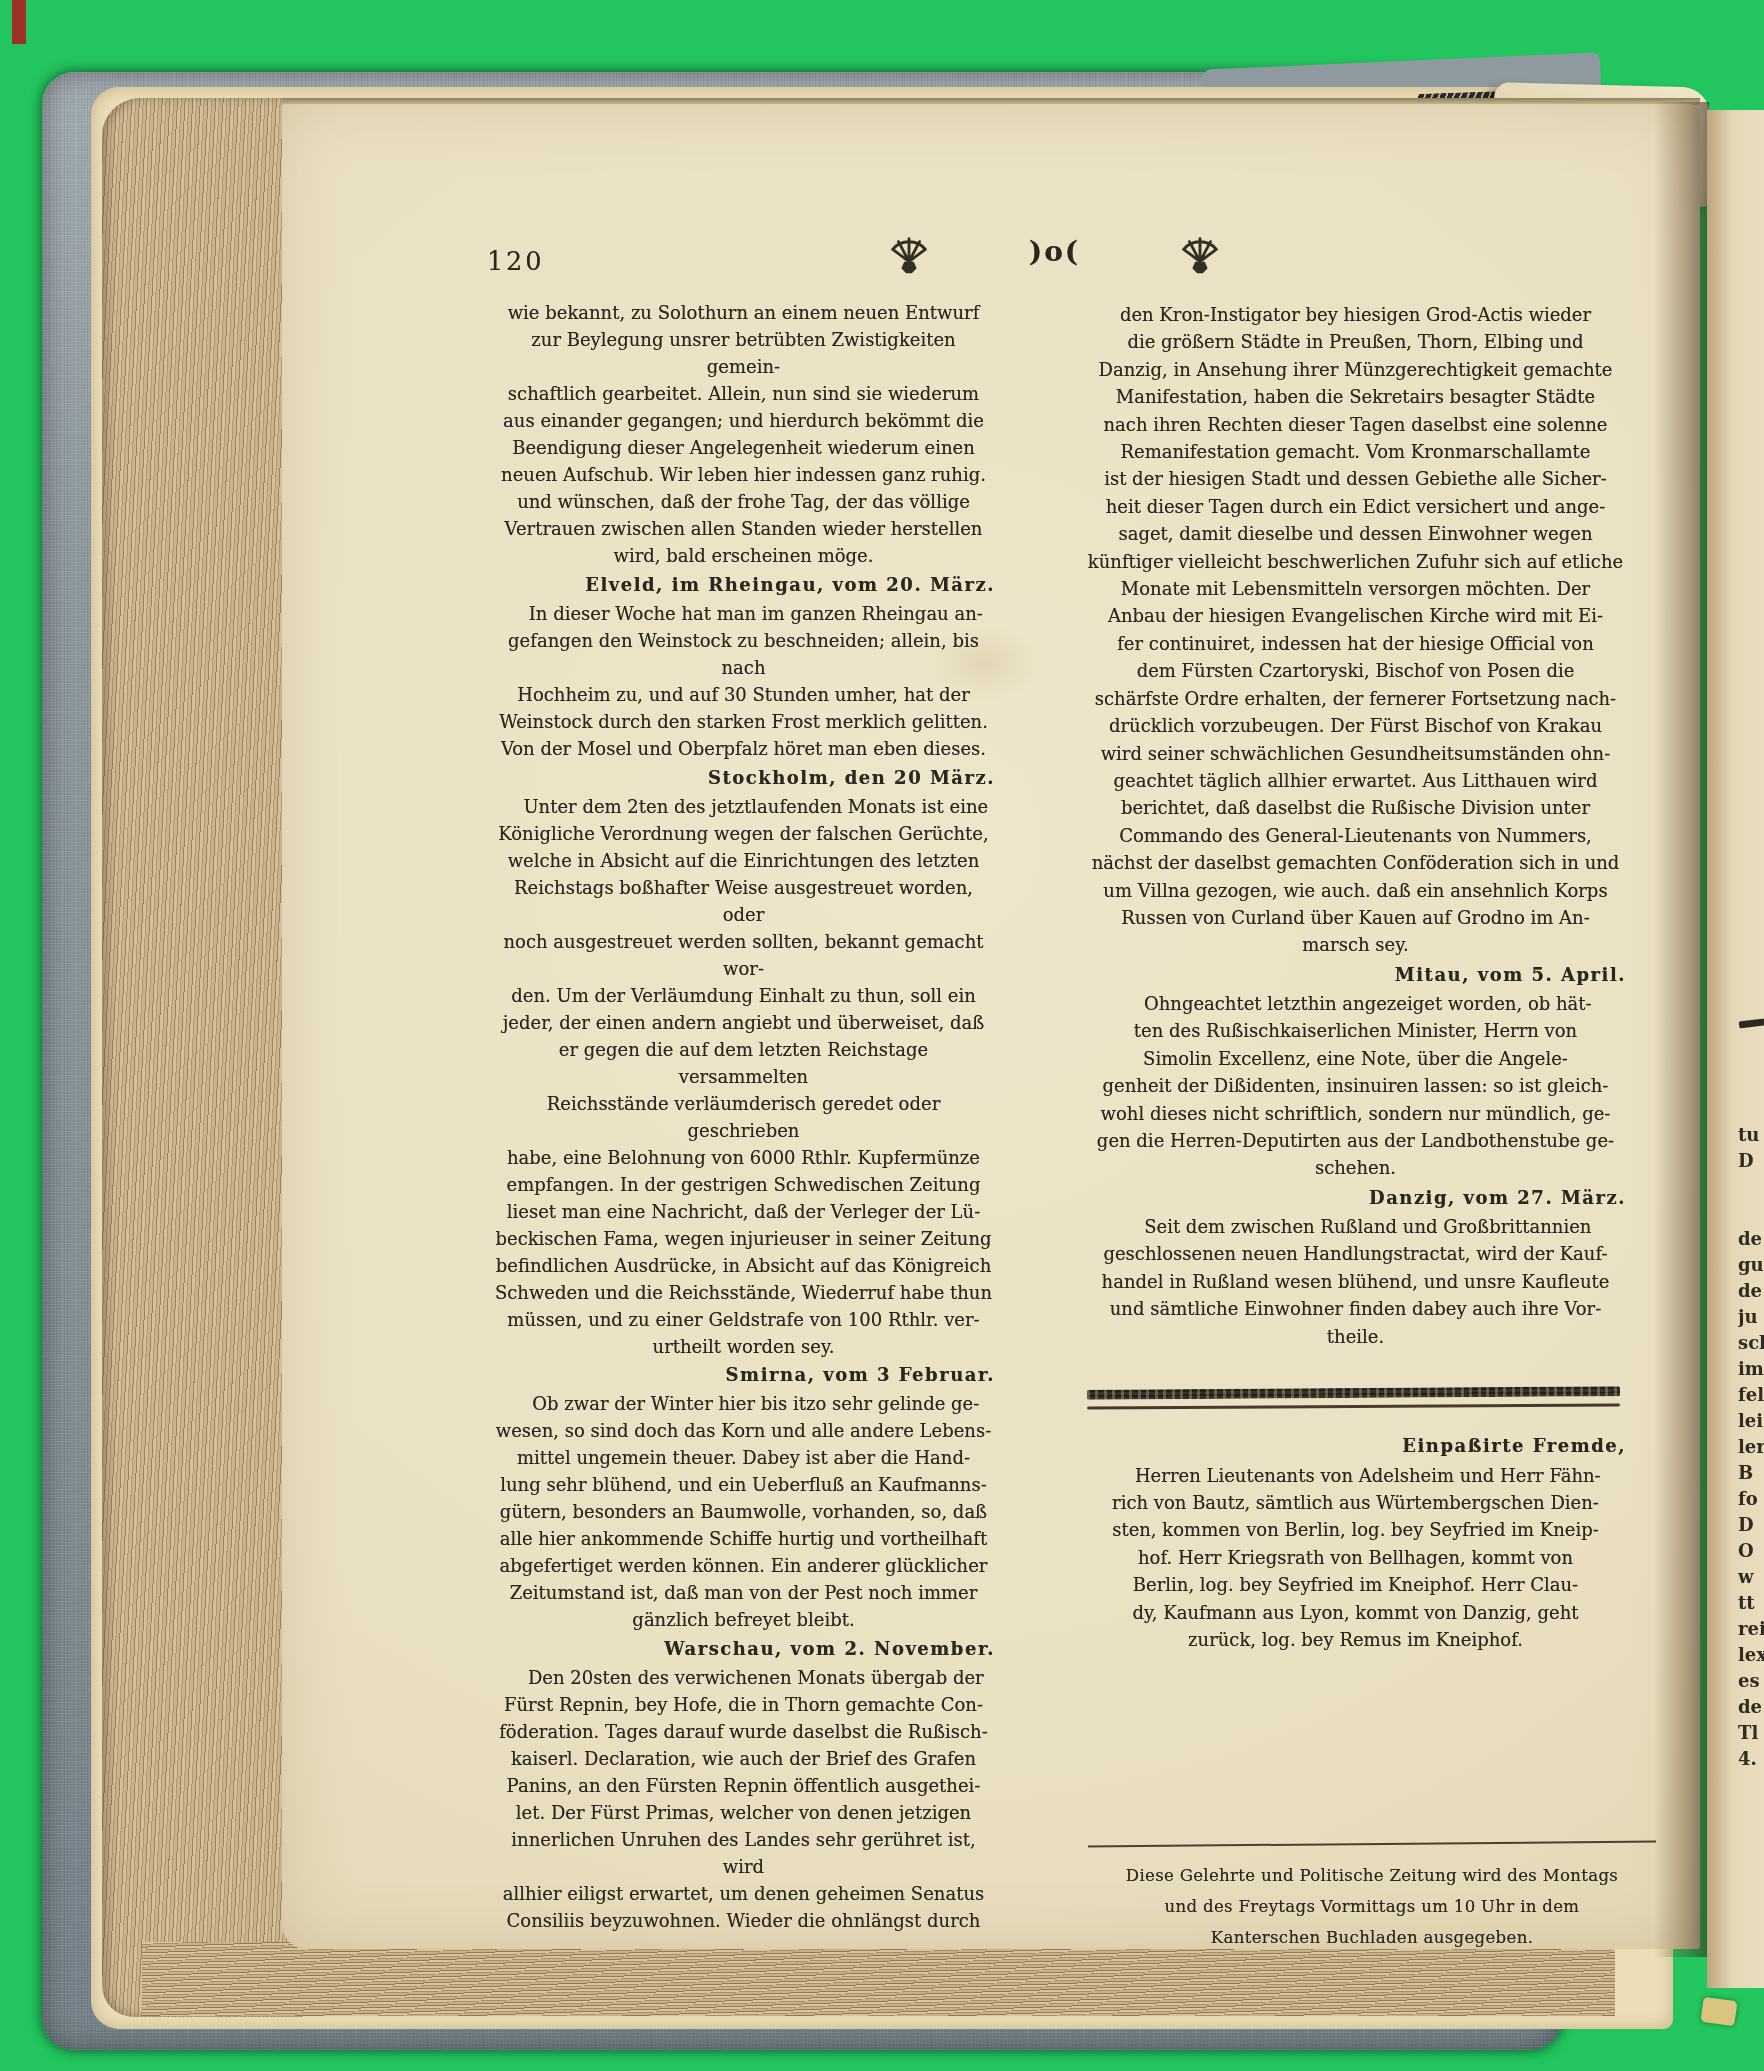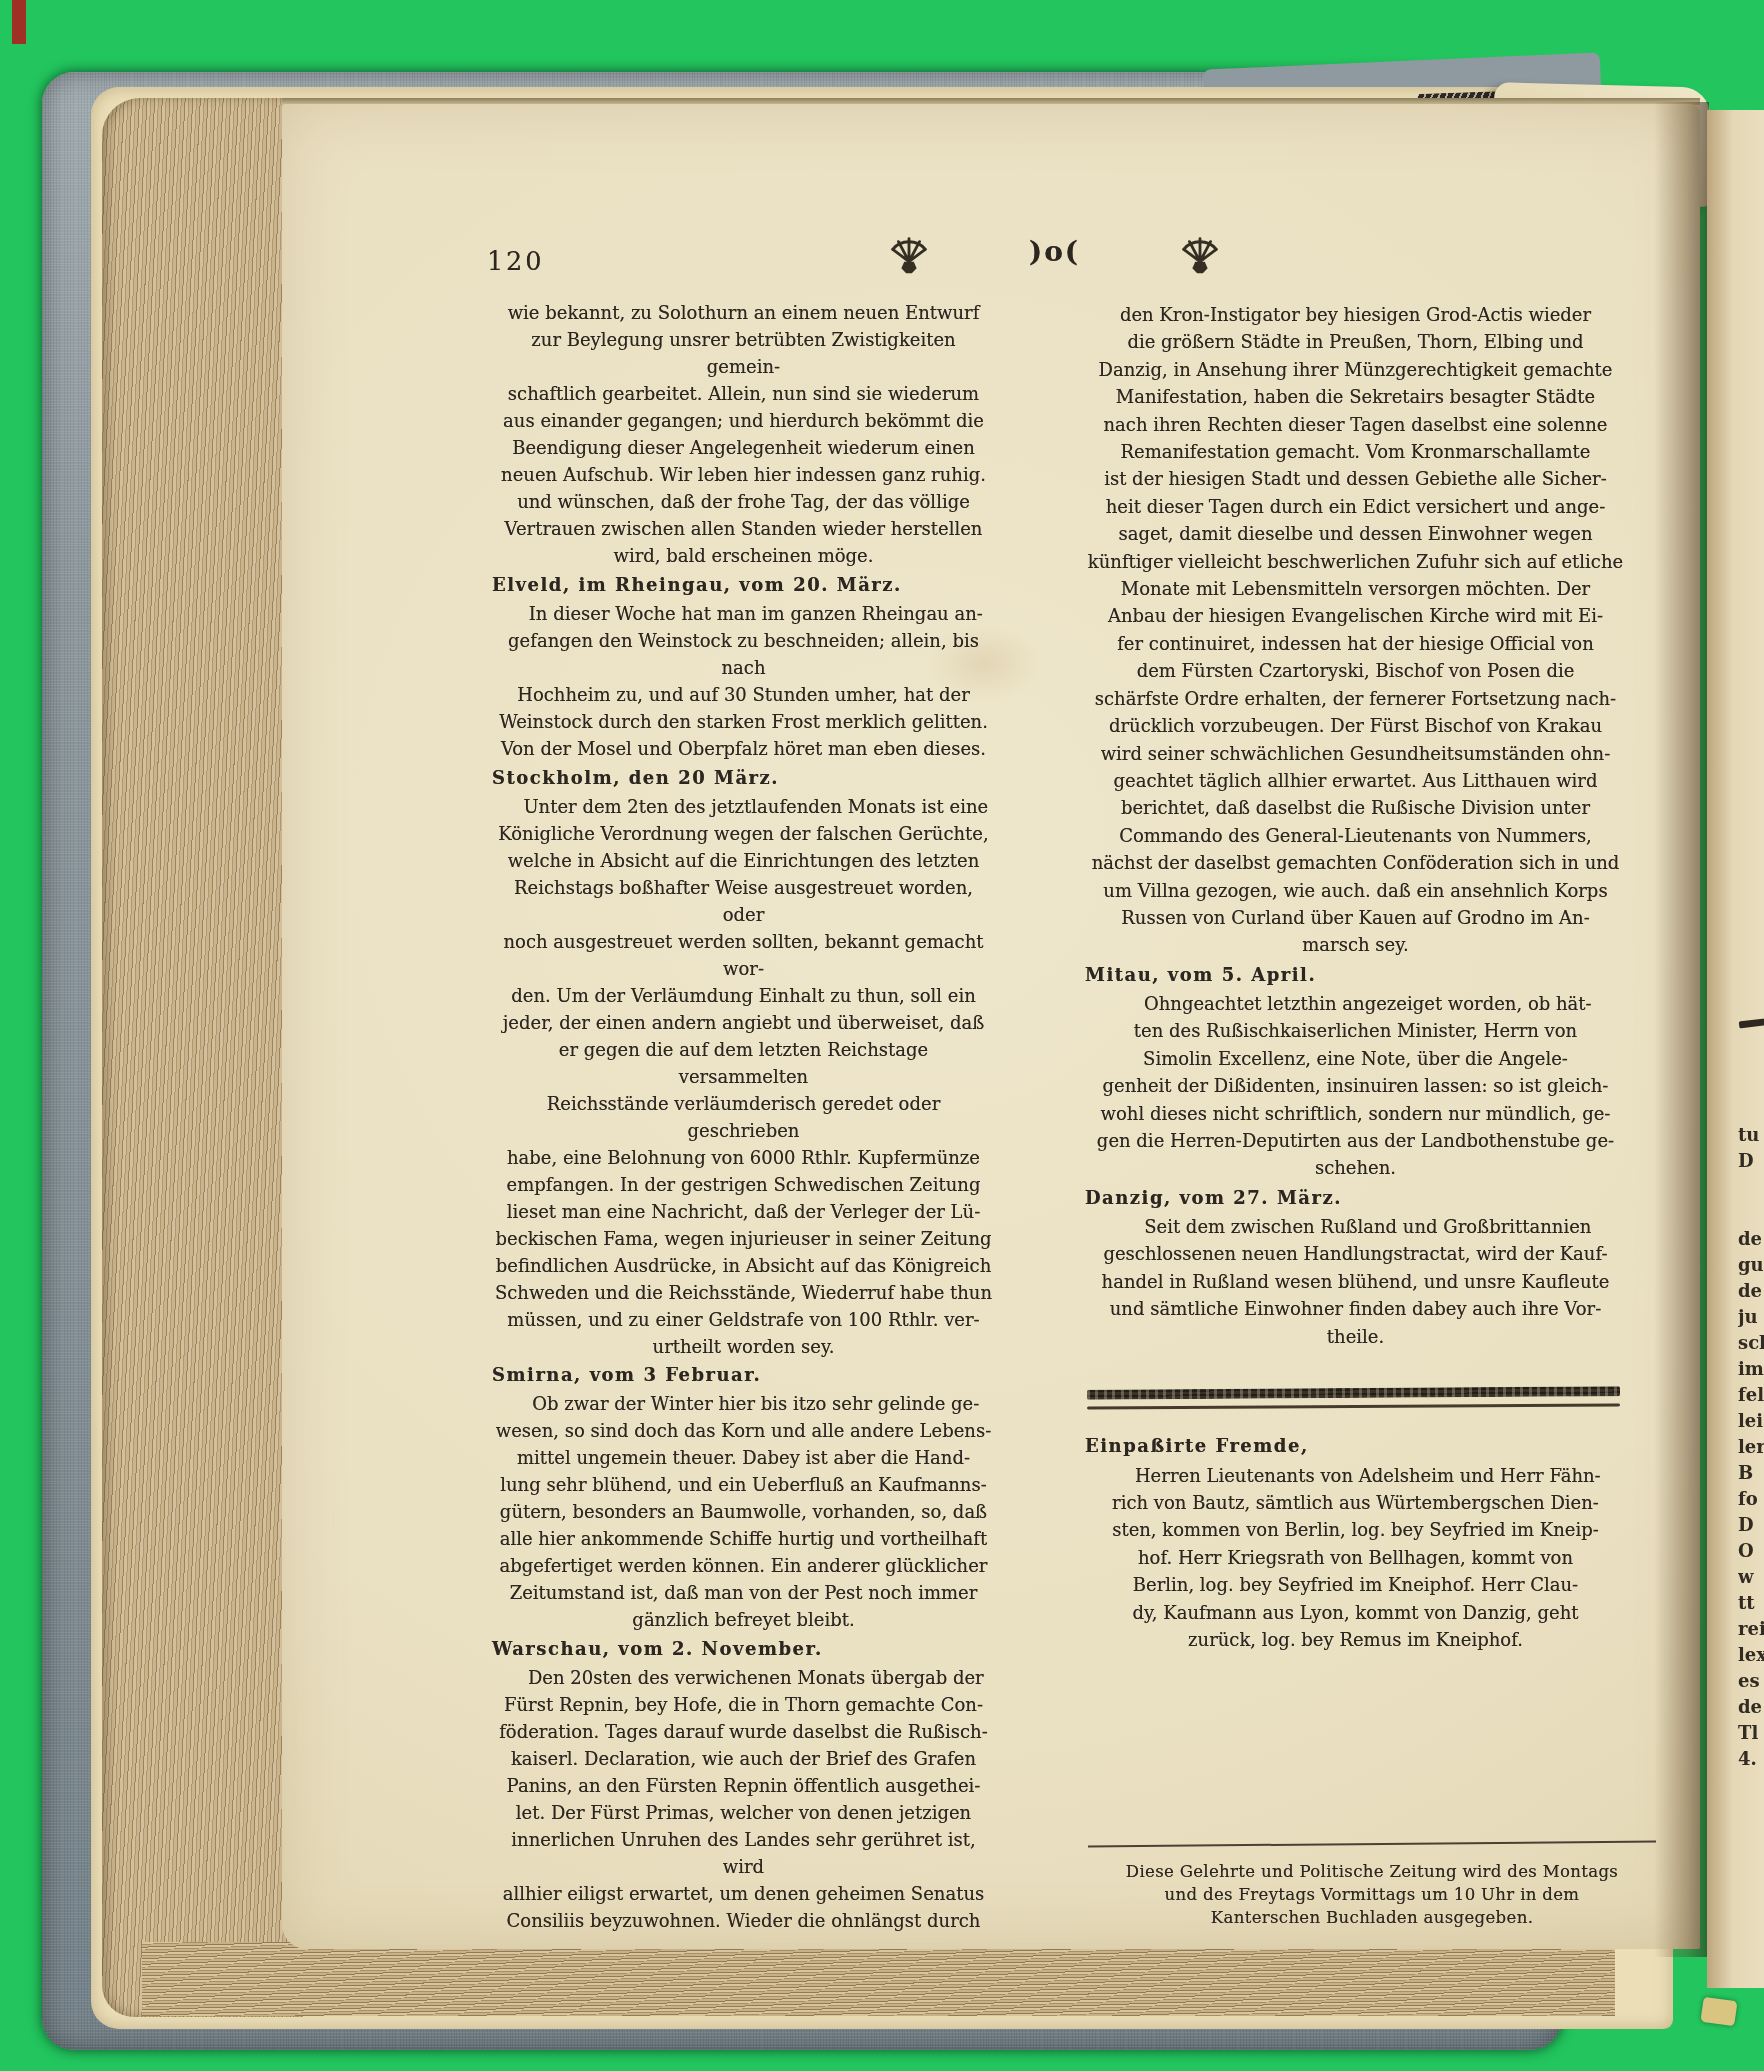--- a/index.html
+++ b/index.html
@@ -47,29 +47,29 @@
   .ink{color:#2c2620;text-shadow:0 0 0.5px rgba(45,35,22,.55);}
   .page-number{position:absolute;left:487px;top:246px;font-size:25.6px;letter-spacing:2.8px;}
   .ornaments{position:absolute;left:888px;top:233px;width:333px;display:flex;
          align-items:center;justify-content:space-between;}
   .header-mark{font-size:28px;font-weight:bold;letter-spacing:1.9px;transform:translateY(-3.8px);}
   .col{position:absolute;white-space:normal;font-size:18px;}
   .col-left{left:492px;top:299px;width:503px;line-height:27px;}
   .col-right{left:1085px;top:301px;width:541px;line-height:27.4px;}
   .blk.para{white-space:pre-line;text-align:center;}
   .blk.para.ind{text-indent:24.6px;}
-  .blk.heading{text-align:left;font-weight:bold;letter-spacing:1.5px;margin:1.9px 0;}
+  .blk.heading{text-align:right;font-weight:bold;letter-spacing:1.5px;margin:1.9px 0;}
   .blk.divider{margin:38px 5.7px 24.6px 1.9px;}
   .dbar{height:10.4px;border-radius:1.9px;background-color:#3a3126;transform:rotate(-.4deg);
         background-image:repeating-linear-gradient(90deg,rgba(236,228,201,.28) 0 2.8px,transparent 2.8px 8.5px),
                          repeating-linear-gradient(0deg,transparent 0 2.8px,rgba(0,0,0,.4) 2.8px 4.7px);}
   .dthin{height:2.8px;margin-top:6.6px;border-radius:1.9px;background:#453b2c;transform:rotate(-.3deg);}
   .footer{position:absolute;left:1088px;top:1843px;width:568px;}
   .footer-rule{height:1.9px;background:#4a4034;transform:rotate(-.5deg);margin-bottom:15px;}
-  .footer-text{font-size:16.6px;line-height:23px;text-align:center;white-space:pre-line;letter-spacing:0.3px;}
+  .footer-text{font-size:16.6px;line-height:31px;text-align:center;white-space:pre-line;letter-spacing:0.3px;}
   .edge-frags{position:absolute;left:1738px;top:1122px;width:38px;font-size:18px;font-weight:bold;
          line-height:26px;white-space:pre-line;overflow:hidden;color:#322b22;}
   .edge-dash{position:absolute;left:1739px;top:1020px;width:25.6px;height:6.6px;background:#2e2822;
          transform:rotate(-7deg);border-radius:1.9px;}
   .fleuron{width:42px;height:44px;}
 </style>
 </head>
 <body>
 
 <div class="stage">

